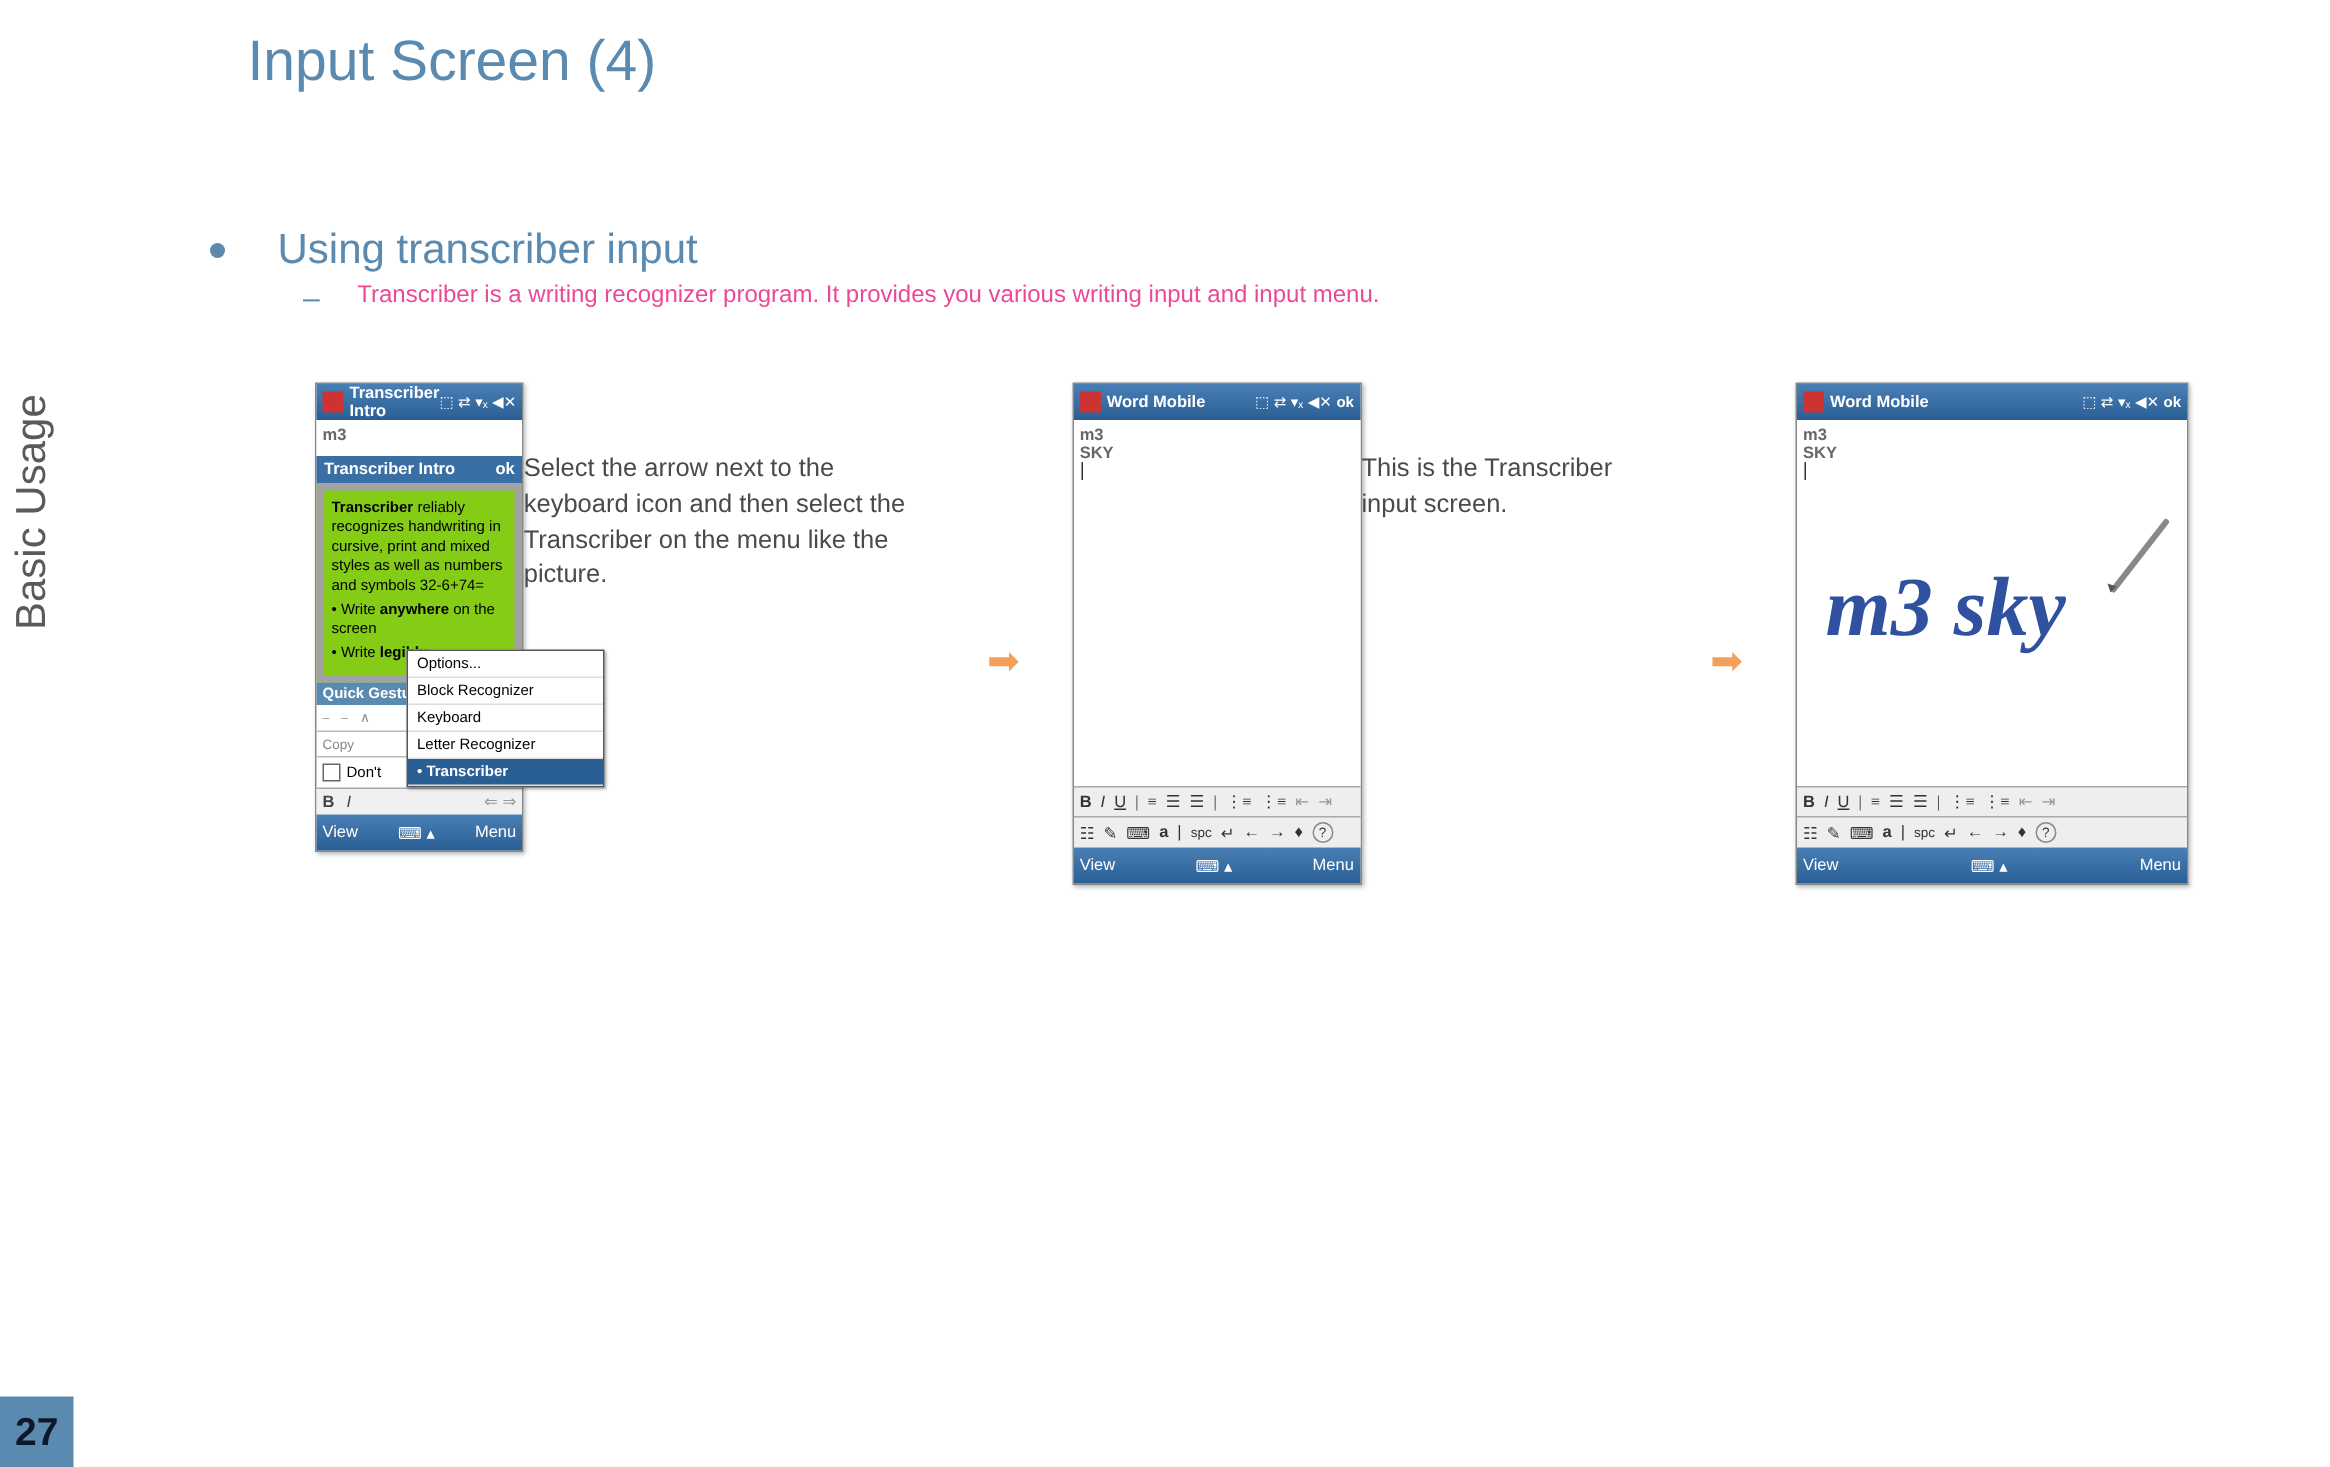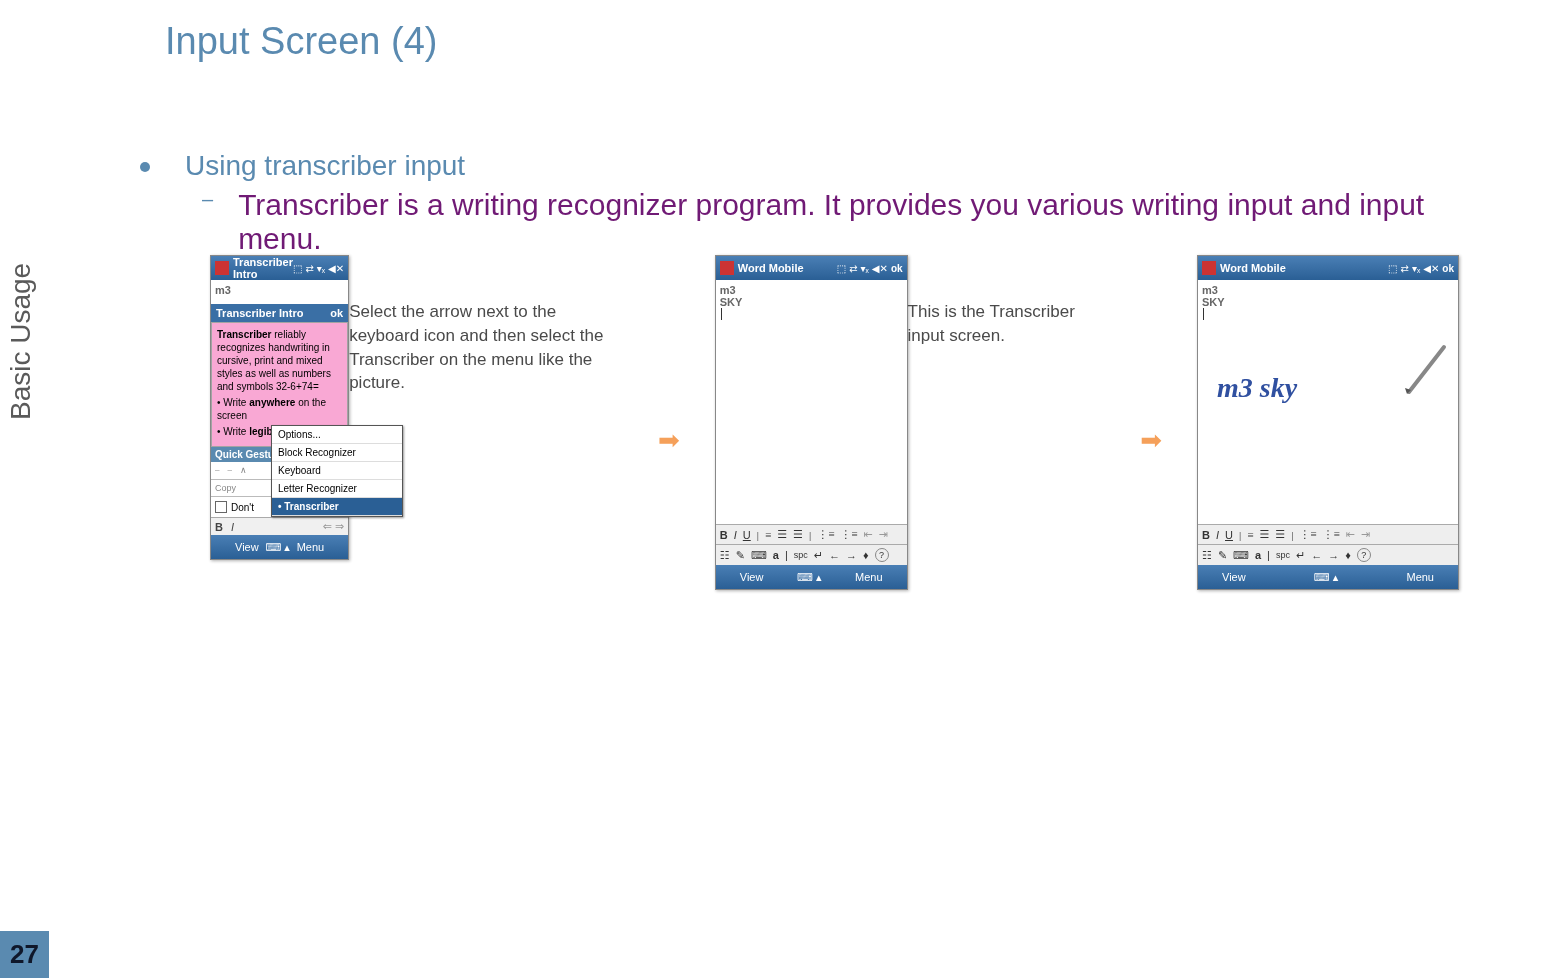--- a/index.html
+++ b/index.html
@@ -73,22 +73,22 @@
     display: flex;
     align-items: flex-start;
     margin-left: 62px;
   }
   .dash {
     margin-right: 25px;
     color: #5a8ab0;
     font-size: 20px;
   }
   .bullet-text-sub {
-    font-size: 30px;
-    color: #701a75;
+    font-size: 16px;
+    color: #ec4899;
   }
   .screenshots-row {
     position: absolute;
     left: 210px;
     top: 255px;
     display: flex;
     align-items: flex-start;
     gap: 35px;
   }
   .col {
@@ -152,24 +152,24 @@
   .intro-box-title {
     background: #3a6fa5;
     color: white;
     padding: 3px 5px;
     font-weight: bold;
     display: flex;
     justify-content: space-between;
     font-size: 11px;
   }
   .intro-box-body {
-    border: 1px solid #a3a3a3;
+    border: 5px solid #a3a3a3;
     padding: 5px;
     font-size: 10px;
-    background: #f9a8d4;
+    background: #84cc16;
   }
   .intro-box-body .line { margin-bottom: 3px; line-height: 1.3; }
   .quick-gest {
     background: #5a8ab0;
     color: white;
     font-size: 10px;
     padding: 2px 4px;
     font-weight: bold;
   }
   .gest-row {
@@ -199,21 +199,21 @@
     color: white;
     font-weight: bold;
   }
   .popup-menu div.sel::before { content: "• "; }
   .mock-botbar {
     background: linear-gradient(#4a7fb5, #2a5f95);
     color: white;
     display: flex;
     justify-content: space-between;
     align-items: center;
-    padding: 3px 24px;
+    padding: 3px 4px;
     font-size: 11px;
     height: 18px;
   }
   .fmt-toolbar {
     border-top: 1px solid #aaa;
     display: flex;
     gap: 6px;
     padding: 3px 4px;
     font-size: 11px;
     color: #333;
@@ -233,21 +233,21 @@
   }
   .handwriting-area {
     position: relative;
     height: 200px;
   }
   .handwriting-text {
     position: absolute;
     top: 50px;
     left: 15px;
     font-family: 'Brush Script MT', cursive;
-    font-size: 28px;
+    font-size: 56px;
     color: #3050a0;
     font-style: italic;
   }
   .cursor-line {
     display: inline-block;
     border-left: 1px solid #333;
     height: 12px;
     margin-left: 1px;
   }
   .caption {

